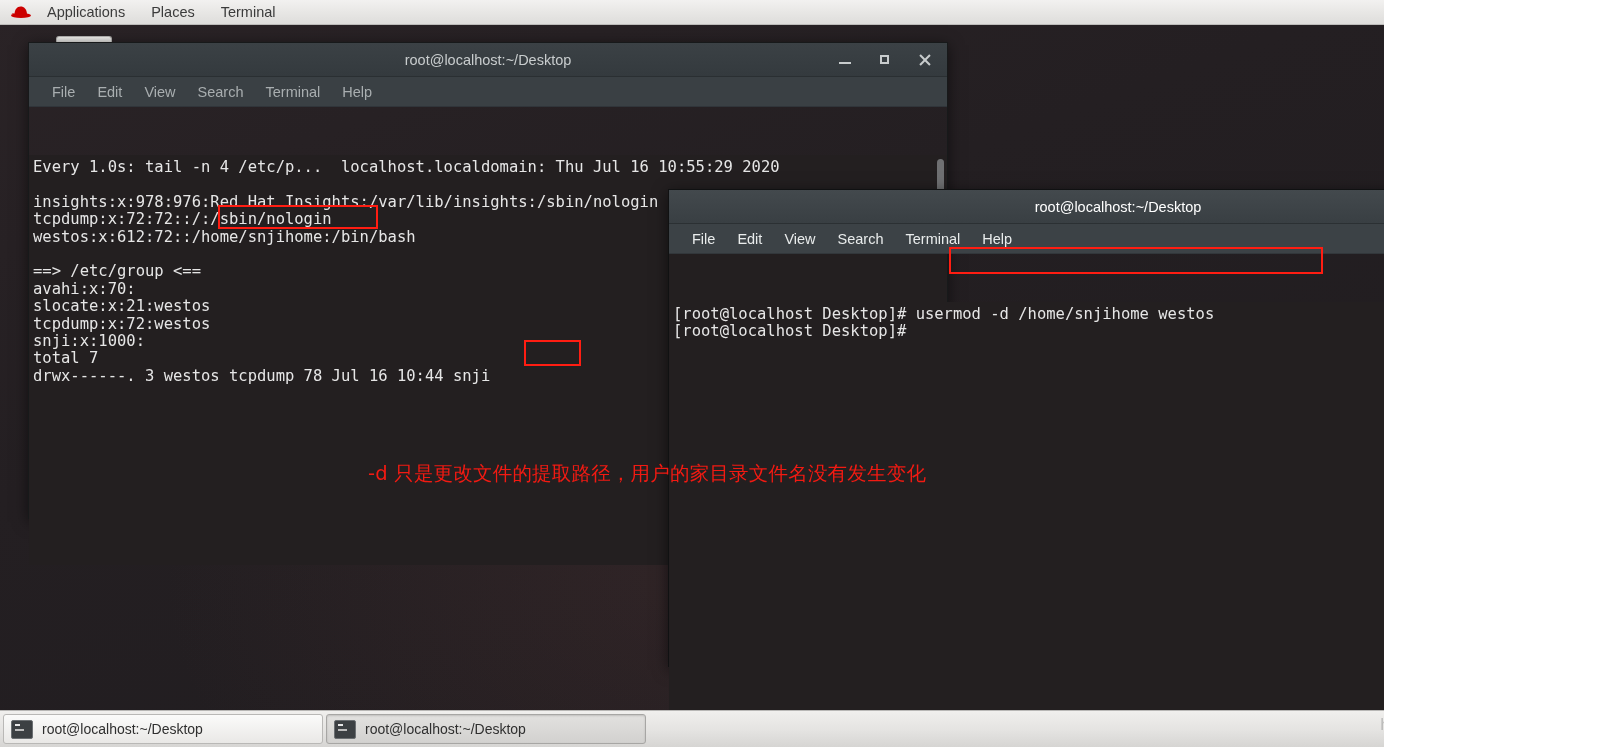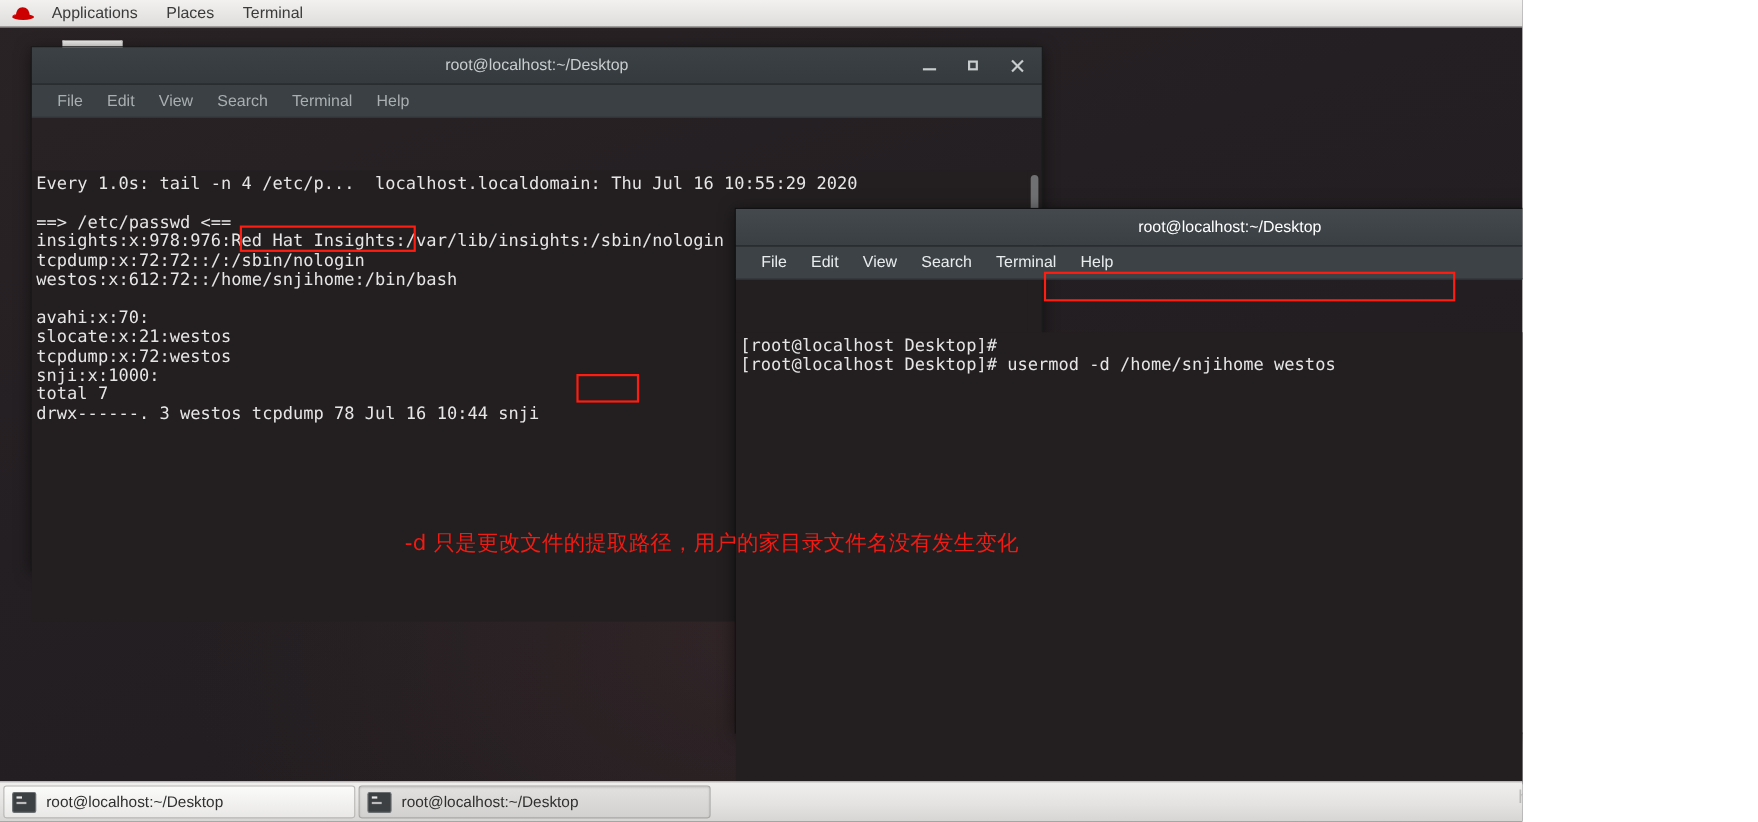--- a/index.html
+++ b/index.html
@@ -185,21 +185,21 @@
   #redbox-cmd    { left: 949px; top: 247px;  width: 374px; height: 27px; }
 
   .annotation {
     position: absolute;
     color: #f21a12;
     font-size: 19.5px;
     white-space: nowrap;
     font-family: "DejaVu Sans", sans-serif;
     letter-spacing: 0.2px;
   }
-  #annotation-main { left: 368px; top: 480px; }
+  #annotation-main { left: 368px; top: 460px; }
 
   
   .green-badge {
     position: absolute;
     left: 1548px; top: 622px;
     width: 52px; height: 52px;
     border-radius: 50%;
     background: radial-gradient(circle at 35% 28%, #6fd08a 0%, #33b15a 55%, #2aa04e 100%);
     border: 2px solid #ffffff;
     box-shadow: 0 2px 5px rgba(0,0,0,0.45);
@@ -344,25 +344,25 @@
       <div class="menu-item">File</div>
       <div class="menu-item">Edit</div>
       <div class="menu-item">View</div>
       <div class="menu-item">Search</div>
       <div class="menu-item">Terminal</div>
       <div class="menu-item">Help</div>
     </div>
     <div class="term-body">
       <div class="term-line">Every 1.0s: tail -n 4 /etc/p...  localhost.localdomain: Thu Jul 16 10:55:29 2020</div>
       <div class="term-line"></div>
-      <div class="term-line">==&gt; /etc/passwd &lt;==</div>
       <div class="term-line">insights:x:978:976:Red Hat Insights:/var/lib/insights:/sbin/nologin</div>
       <div class="term-line">tcpdump:x:72:72::/:/sbin/nologin</div>
       <div class="term-line">westos:x:612:72::/home/snjihome:/bin/bash</div>
       <div class="term-line"></div>
+      <div class="term-line">==&gt; /etc/group &lt;==</div>
       <div class="term-line">avahi:x:70:</div>
       <div class="term-line">slocate:x:21:westos</div>
       <div class="term-line">tcpdump:x:72:westos</div>
       <div class="term-line">snji:x:1000:</div>
       <div class="term-line">total 7</div>
       <div class="term-line">drwx------. 3 westos tcpdump 78 Jul 16 10:44 snji</div>
       <div class="term-scrollbar">
         <div class="thumb" style="top:4px;height:64px;"></div>
       </div>
     </div>
@@ -386,22 +386,22 @@
     </div>
     <div class="menubar">
       <div class="menu-item">File</div>
       <div class="menu-item">Edit</div>
       <div class="menu-item">View</div>
       <div class="menu-item">Search</div>
       <div class="menu-item">Terminal</div>
       <div class="menu-item">Help</div>
     </div>
     <div class="term-body">
+      <div class="term-line">[root@localhost Desktop]# usermod -d /home/snjihome westos</div>
       <div class="term-line">[root@localhost Desktop]#</div>
-      <div class="term-line">[root@localhost Desktop]# usermod -d /home/snjihome westos</div>
       <div class="term-scrollbar">
         <div class="thumb" style="top:400px;height:8px;"></div>
       </div>
     </div>
   </div>
 
   <div class="red-box" id="redbox-home"></div>
   <div class="red-box" id="redbox-snji"></div>
   <div class="red-box" id="redbox-cmd"></div>
   <div class="annotation" id="annotation-main">-d 只是更改文件的提取路径，用户的家目录文件名没有发生变化</div>

